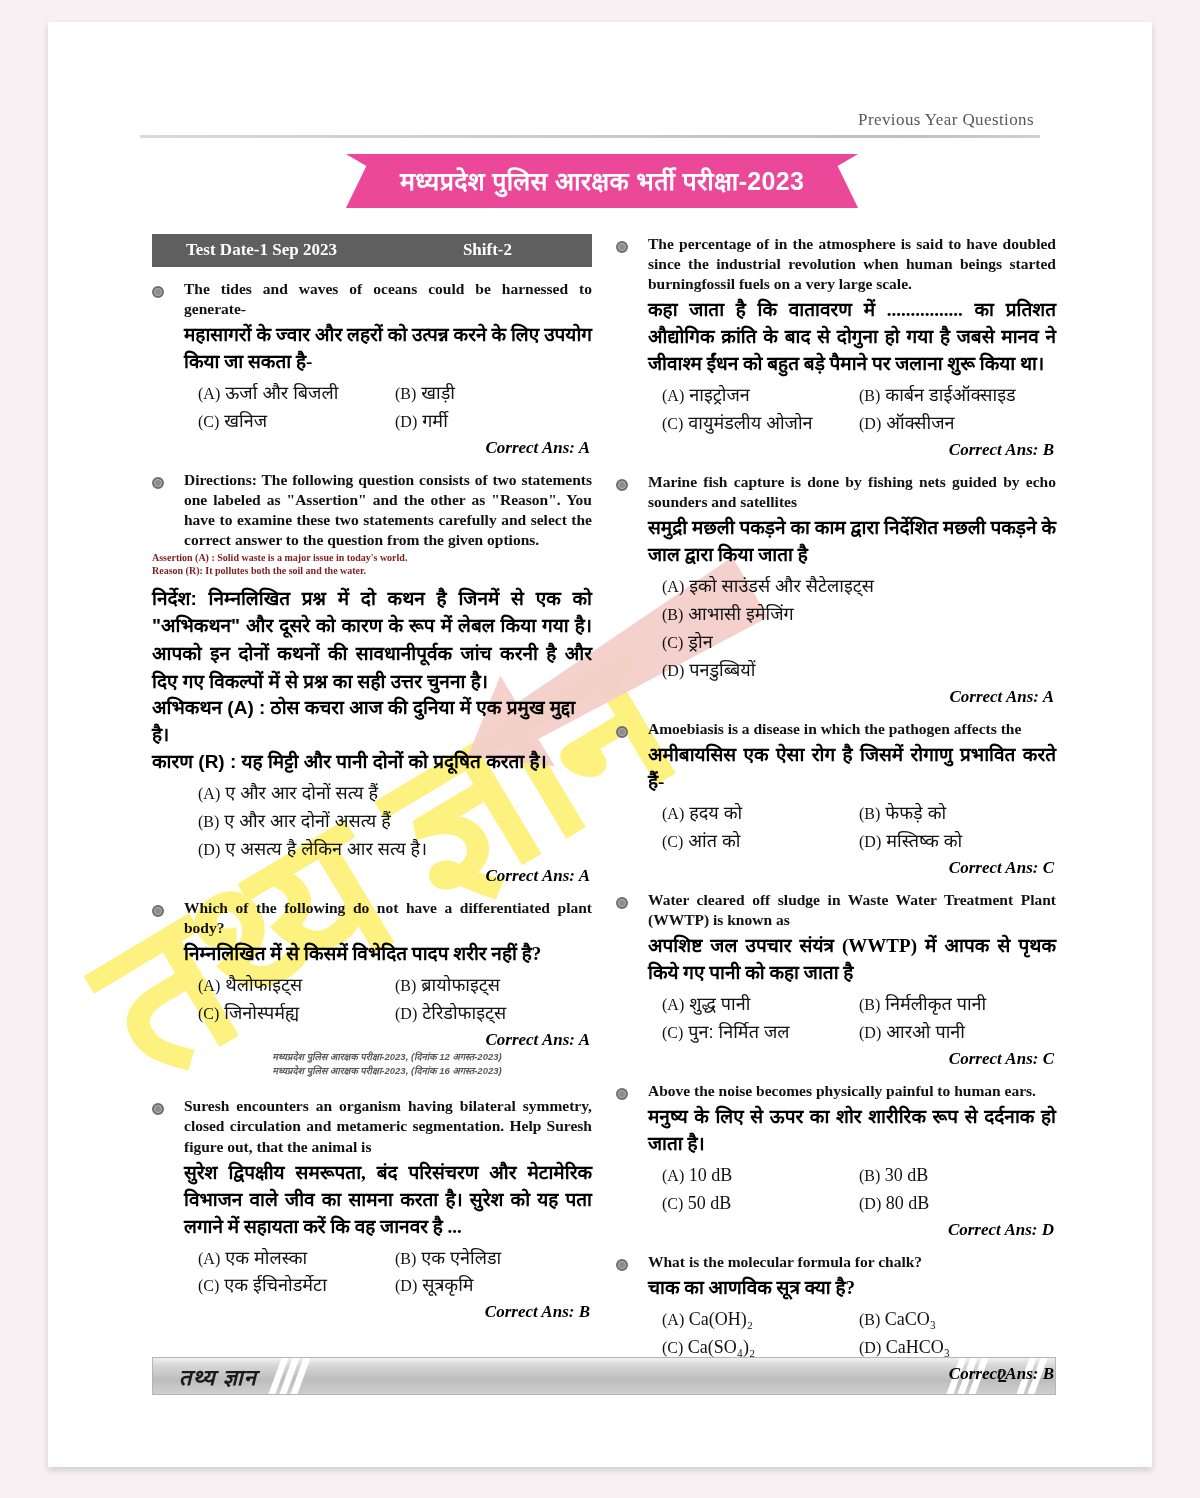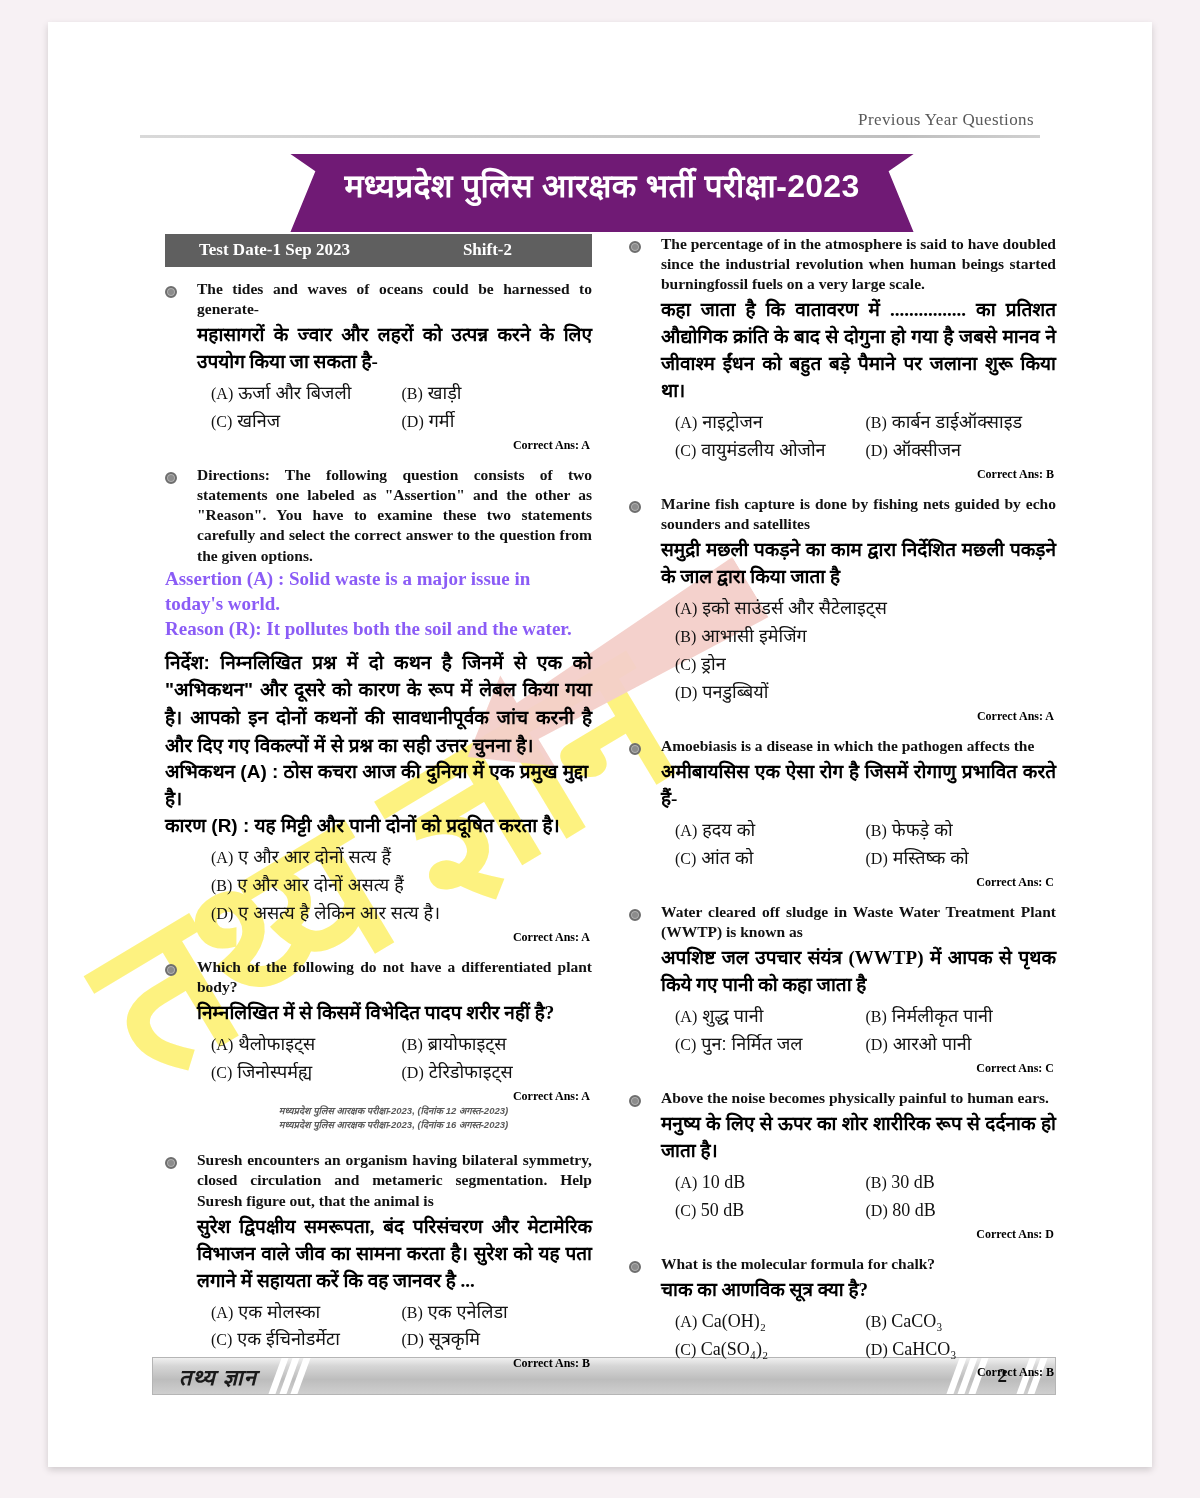--- a/index.html
+++ b/index.html
@@ -86,26 +86,26 @@
   .banner-wrap {
     position: absolute;
     left: 104px;
     top: 132px;
     width: 900px;
     display: flex;
     justify-content: center;
   }
   .banner {
     position: relative;
-    background: #701a75;
+    background: #ec4899;
     color: #ffffff;
-    padding: 9px 54px 26px 54px;
-    font-family: "Liberation Sans", sans-serif;
-    font-weight: bold;
-    font-size: 32px;
+    padding: 9px 54px 11px 54px;
+    font-family: "Liberation Sans", sans-serif;
+    font-weight: bold;
+    font-size: 25px;
     letter-spacing: .3px;
     clip-path: polygon(0% 0%, 100% 0%, 96% 22%, 100% 100%, 0% 100%, 4% 22%);
   }
   .banner::before, .banner::after {
     content: "";
     position: absolute;
     top: 50%;
     width: 0; height: 0;
     border-top: 11px solid transparent;
     border-bottom: 11px solid transparent;
@@ -117,21 +117,21 @@
   
   .columns {
     position: absolute;
     left: 104px;
     top: 212px;
     width: 904px;
     display: flex;
     gap: 24px;
     z-index: 2;
   }
-  .col { width: 440px; margin-left: 13px; }
+  .col { width: 440px; }
 
   
   .date-bar {
     background: #5f5f5f;
     color: #fff;
     font-family: "Liberation Serif", serif;
     font-weight: bold;
     font-size: 17px;
     padding: 6px 16px 7px 34px;
     display: flex;
@@ -174,23 +174,23 @@
     line-height: 1.42;
     color: #000;
     margin-top: 3px;
     text-align: justify;
   }
   .q-hi.nojust { text-align: left; }
 
   .statement {
     font-family: "Liberation Serif", serif;
     font-weight: bold;
-    font-size: 19px;
+    font-size: 10px;
     line-height: 1.32;
-    color: #8b5cf6;
+    color: #7f1d1d;
     margin-left: -32px;
   }
   .statement-hi {
     font-family: "Liberation Sans", sans-serif;
     font-weight: bold;
     font-size: 19px;
     line-height: 1.42;
     margin-left: -32px;
   }
   .hang {
@@ -224,24 +224,25 @@
     font-size: 16px;
   }
   .opt.full { flex: 0 0 100%; }
   .opt.sci { font-family: "Liberation Serif", serif; font-size: 18px; }
   .opt.mono-en { font-family: "Liberation Serif", serif; font-size: 18px; }
 
   .ans {
     text-align: right;
     font-family: "Liberation Serif", serif;
     font-weight: bold;
-    font-size: 12px;
+    font-size: 17px;
     color: #000;
     margin-top: 2px;
     padding-right: 2px;
+    font-style: italic;
   }
 
   .cite {
     text-align: center;
     font-family: "Liberation Sans", sans-serif;
     font-style: italic;
     font-weight: bold;
     font-size: 9.5px;
     color: #5a5a5a;
     line-height: 1.5;

